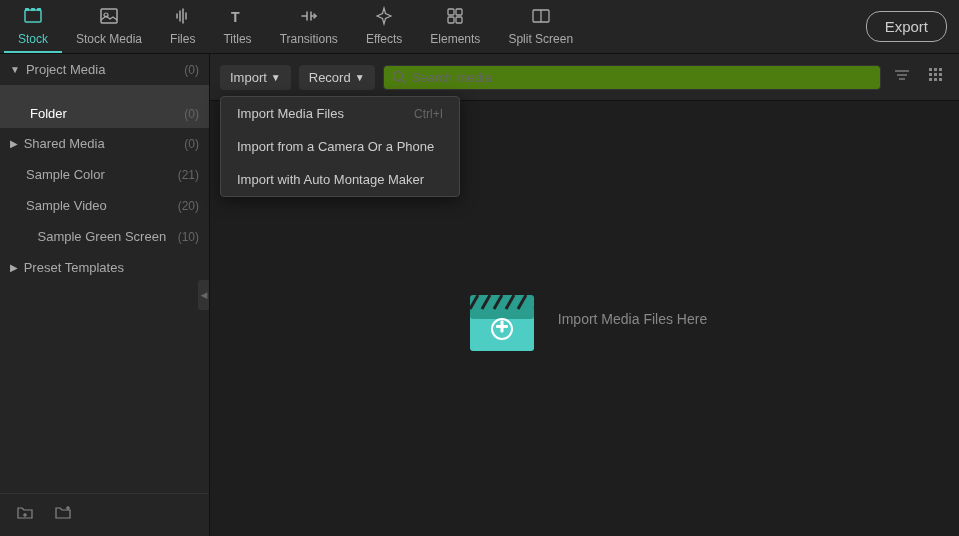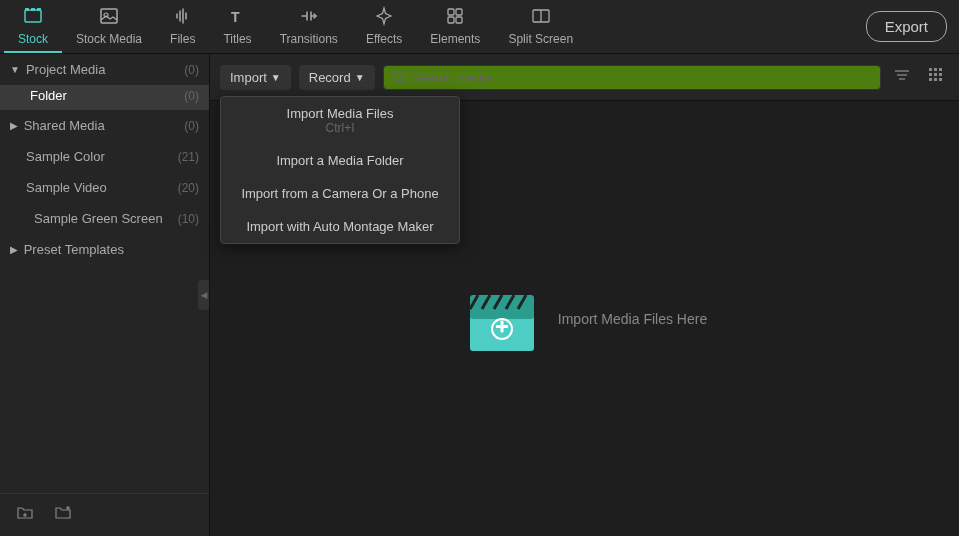--- a/index.html
+++ b/index.html
@@ -74,21 +74,21 @@
       cursor: pointer;
       color: #aaa;
       font-size: 13px;
     }
     .sidebar-item .arrow { margin-right: 6px; font-size: 10px; }
     .sidebar-item .label { flex: 1; }
     .sidebar-item .count { color: #666; font-size: 12px; }
     .folder-item {
       display: flex;
       align-items: center;
-      padding: 3px 10px 7px 30px;
+      padding: 21px 10px 7px 30px;
       cursor: pointer;
       font-size: 13px;
     }
     .folder-item.active { background: #3a3a3a; color: #fff; }
     .folder-item .label { flex: 1; }
     .folder-item .count { color: #666; font-size: 12px; }
     .sidebar-bottom {
       position: absolute;
       bottom: 0;
       left: 0;
@@ -180,21 +180,20 @@
       box-shadow: 0 4px 16px rgba(0,0,0,0.5);
     }
     .dropdown-item {
       display: flex;
       align-items: center;
       justify-content: space-between;
       padding: 9px 16px;
       cursor: pointer;
       color: #ccc;
       font-size: 13px;
-      flex-direction: column;
     }
     .dropdown-item .shortcut { color: #666; font-size: 12px; }
 
     
     .content-main {
       flex: 1;
       display: flex;
       align-items: center;
       justify-content: center;
       gap: 16px;
@@ -334,21 +333,21 @@
     <div class="sidebar-item" style="padding-left:26px;">
       <span class="label">Sample Color</span>
       <span class="count">(21)</span>
     </div>
 
     <div class="sidebar-item" style="padding-left:26px;">
       <span class="label">Sample Video</span>
       <span class="count">(20)</span>
     </div>
 
-    <div class="sidebar-item" style="padding-left:34px;">
+    <div class="sidebar-item" style="padding-left:26px;text-align:center;">
       <span class="label">Sample Green Screen</span>
       <span class="count">(10)</span>
     </div>
 
     <div class="sidebar-item">
       <span class="arrow">▶</span>
       <span class="label">Preset Templates</span>
     </div>
 
     <div class="sidebar-bottom">
@@ -409,23 +408,20 @@
           <rect x="12" y="12" width="3" height="3" fill="#888"></rect>
         </svg>
       </button>
 
       <div class="dropdown-menu">
         <div class="dropdown-item">
           <span>Import Media Files</span>
           <span class="shortcut">Ctrl+I</span>
         </div>
         <div class="dropdown-item">
-          <span>Import a Media Folder</span>
-        </div>
-        <div class="dropdown-item">
           <span>Import from a Camera Or a Phone</span>
         </div>
         <div class="dropdown-item">
           <span>Import with Auto Montage Maker</span>
         </div>
       </div>
     </div>
 
     <div class="content-main">
 

